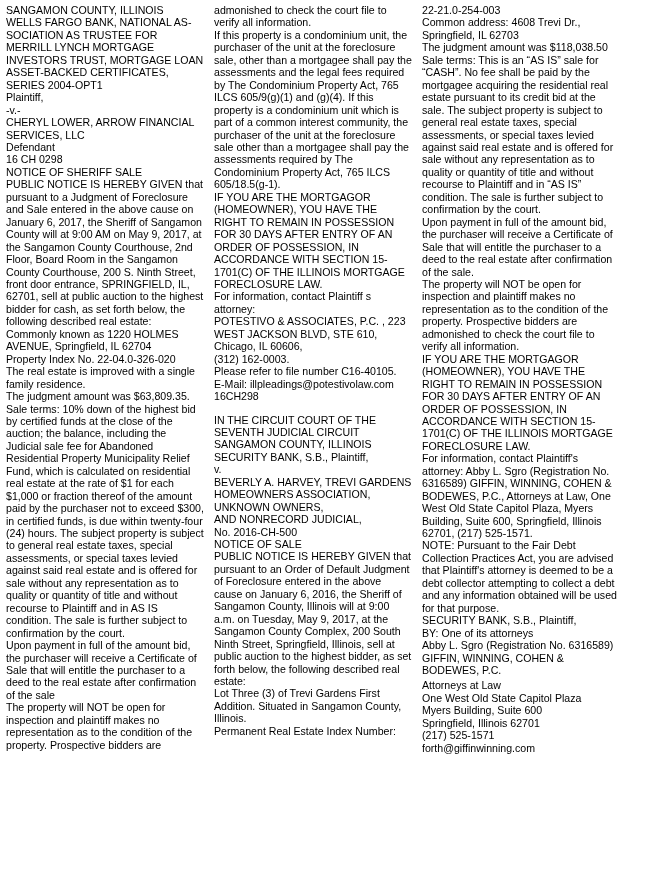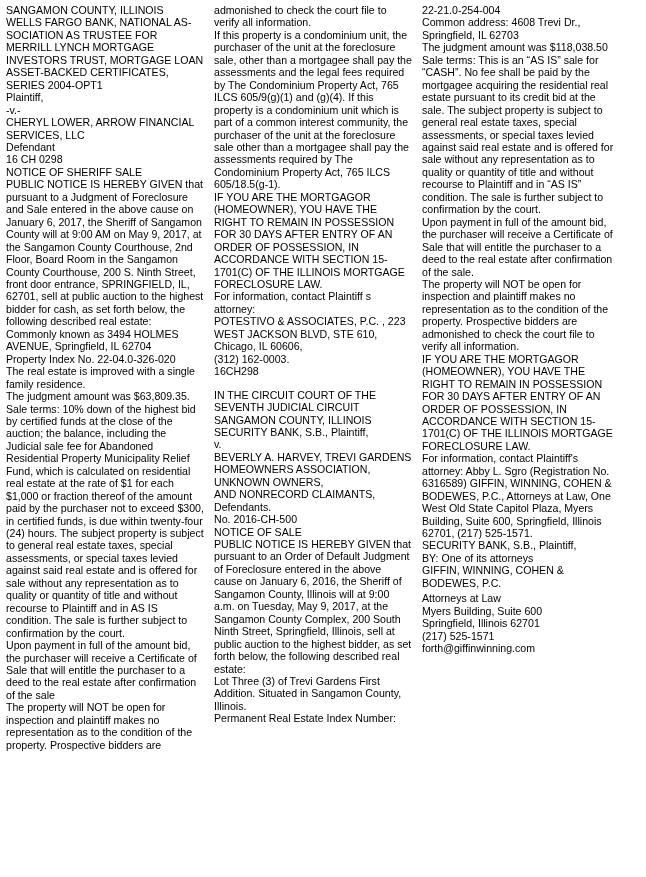--- a/index.html
+++ b/index.html
@@ -61,66 +61,70 @@
     <div class="column">
       <p class="para">SANGAMON COUNTY, ILLINOIS</p>
       <p class="para">WELLS FARGO BANK, NATIONAL AS-SOCIATION AS TRUSTEE FOR MERRILL LYNCH MORTGAGE INVESTORS TRUST, MORTGAGE LOAN ASSET-BACKED CERTIFICATES, SERIES 2004-OPT1</p>
       <p class="para">Plaintiff,</p>
       <p class="para">-v.-</p>
       <p class="para">CHERYL LOWER, ARROW FINANCIAL SERVICES, LLC</p>
       <p class="para">Defendant</p>
       <p class="para">16 CH 0298</p>
       <p class="para">NOTICE OF  SHERIFF SALE</p>
       <p class="para">PUBLIC NOTICE IS HEREBY GIVEN that pursuant to a Judgment of Foreclosure and Sale entered in the above cause on January 6, 2017, the Sheriff of Sangamon County will at 9:00 AM on May 9, 2017, at the Sangamon County Courthouse, 2nd Floor, Board Room in the Sangamon County Courthouse, 200 S. Ninth Street, front door entrance, SPRINGFIELD, IL, 62701, sell at public auction to the highest bidder for cash, as set forth below, the following described real estate:</p>
-      <p class="para">Commonly known as 3494 HOLMES AVENUE, Springfield, IL 62704</p>
+      <p class="para">Commonly known as 1220 HOLMES AVENUE, Springfield, IL 62704</p>
       <p class="para">Property Index No. 22-04.0-326-020</p>
       <p class="para">The real estate is improved with a single family residence.</p>
       <p class="para">The judgment amount was $63,809.35.</p>
       <p class="para">Sale terms: 10% down of the highest bid by certified funds at the close of the auction; the balance, including the Judicial sale fee for Abandoned Residential Property Municipality Relief Fund, which is calculated on residential real estate at the rate of $1 for each $1,000 or fraction thereof of the amount paid by the purchaser not to exceed $300, in certified funds, is due within twenty-four (24) hours.  The subject property is subject to general real estate taxes, special assessments, or special taxes levied against said real estate and is offered for sale without any representation as to quality or quantity of title and without recourse to Plaintiff and in  AS IS  condition. The sale is further subject to confirmation by the court.</p>
       <p class="para">Upon payment in full of the amount bid, the purchaser will receive a Certificate of Sale that will entitle the purchaser to a deed to the real estate after confirmation of the sale</p>
       <p class="para">The property will NOT be open for inspection and plaintiff makes no representation as to the condition of the property. Prospective bidders are</p>
     </div>
 
     <div class="column">
       <p class="para">admonished to check the court file to verify all information.</p>
       <p class="para">If this property is a condominium unit, the purchaser of the unit at the foreclosure sale, other than a mortgagee shall pay the assessments and the legal fees required by The Condominium Property Act, 765 ILCS 605/9(g)(1) and (g)(4).  If this property is a condominium unit which is part of a common interest community, the purchaser of the unit at the foreclosure sale other than a mortgagee shall pay the assessments required by The Condominium Property Act, 765 ILCS 605/18.5(g-1).</p>
       <p class="para">IF YOU ARE THE MORTGAGOR (HOMEOWNER), YOU HAVE THE RIGHT TO REMAIN IN POSSESSION FOR 30 DAYS AFTER ENTRY OF AN ORDER OF POSSESSION, IN ACCORDANCE WITH SECTION 15-1701(C) OF THE ILLINOIS MORTGAGE FORECLOSURE LAW.</p>
       <p class="para">For information, contact Plaintiff s attorney:</p>
       <p class="para">POTESTIVO &amp; ASSOCIATES, P.C. , 223 WEST JACKSON BLVD, STE 610, Chicago, IL 60606,</p>
       <p class="para">(312) 162-0003.</p>
+      <p class="para">Please refer to file number C16-40105.</p>
+      <p class="para">E-Mail: illpleadings@potestivolaw.com</p>
       <p class="para">16CH298</p>
       <div class="gap"></div>
       <p class="para">IN THE CIRCUIT COURT OF THE SEVENTH JUDICIAL CIRCUIT</p>
       <p class="para">SANGAMON COUNTY, ILLINOIS</p>
       <p class="para">SECURITY BANK, S.B., Plaintiff,</p>
       <p class="para">v.</p>
       <p class="para">BEVERLY A. HARVEY, TREVI GARDENS HOMEOWNERS ASSOCIATION, UNKNOWN OWNERS,</p>
-      <p class="para">AND NONRECORD CLAIMANTS,</p>
-      <p class="para">Defendants.</p>
+      <p class="para">AND NONRECORD JUDICIAL,</p>
       <p class="para">No. 2016-CH-500</p>
       <p class="para">NOTICE OF SALE</p>
       <p class="para">PUBLIC NOTICE IS HEREBY GIVEN that pursuant to an Order of Default Judgment of Foreclosure entered in the above cause on January 6, 2016, the Sheriff of Sangamon County, Illinois will at 9:00 a.m. on Tuesday, May 9, 2017, at the Sangamon County Complex, 200 South Ninth Street, Springfield, Illinois, sell at public auction to the highest bidder, as set forth below, the following described real estate:</p>
       <p class="para">Lot Three (3) of Trevi Gardens First Addition. Situated in Sangamon County, Illinois.</p>
       <p class="para">Permanent Real Estate Index Number:</p>
     </div>
 
     <div class="column">
-      <p class="para">22-21.0-254-004</p>
+      <p class="para">22-21.0-254-003</p>
       <p class="para">Common address: 4608 Trevi Dr., Springfield, IL  62703</p>
       <p class="para">The judgment amount was $118,038.50</p>
       <p class="para">Sale terms: This is an “AS IS” sale for “CASH”. No fee shall be paid by the mortgagee acquiring the residential real estate pursuant to its credit bid at the sale.  The subject property is subject to general real estate taxes, special assessments, or special taxes levied against said real estate and is offered for sale without any representation as to quality or quantity of title and without recourse to Plaintiff and in “AS IS” condition. The sale is further subject to confirmation by the court.</p>
       <p class="para">Upon payment in full of the amount bid, the purchaser will receive a Certificate of Sale that will entitle the purchaser to a deed to the real estate after confirmation of the sale.</p>
       <p class="para">The property will NOT be open for inspection and plaintiff makes no representation as to the condition of the property. Prospective bidders are admonished to check the court file to verify all information.</p>
       <p class="para">IF YOU ARE THE MORTGAGOR (HOMEOWNER), YOU HAVE THE RIGHT TO REMAIN IN POSSESSION FOR 30 DAYS AFTER ENTRY OF AN ORDER OF POSSESSION, IN ACCORDANCE WITH SECTION 15-1701(C) OF THE ILLINOIS MORTGAGE FORECLOSURE LAW.</p>
       <p class="para">For information, contact Plaintiff's attorney: Abby L. Sgro (Registration No. 6316589) GIFFIN, WINNING, COHEN &amp; BODEWES, P.C., Attorneys at Law, One West Old State Capitol Plaza, Myers Building, Suite 600, Springfield, Illinois 62701, (217) 525-1571.</p>
+      <p class="para">NOTE: Pursuant to the Fair Debt Collection Practices Act, you are advised that Plaintiff's attorney is deemed to be a debt collector attempting to collect a debt and any information obtained will be used for that purpose.</p>
       <p class="para">SECURITY BANK, S.B., Plaintiff,</p>
       <p class="para">BY: One of its attorneys</p>
+      <p class="para">Abby L. Sgro (Registration No. 6316589)</p>
       <p class="para">GIFFIN, WINNING, COHEN &amp; BODEWES, P.C.</p>
       <div class="gap-small"></div>
       <p class="para">Attorneys at Law</p>
+      <p class="para">One West Old State Capitol Plaza</p>
       <p class="para">Myers Building, Suite 600</p>
       <p class="para">Springfield, Illinois 62701</p>
       <p class="para">(217) 525-1571</p>
       <p class="para">forth@giffinwinning.com</p>
     </div>
 
   </div>
 </div>
 
 </body></html>

